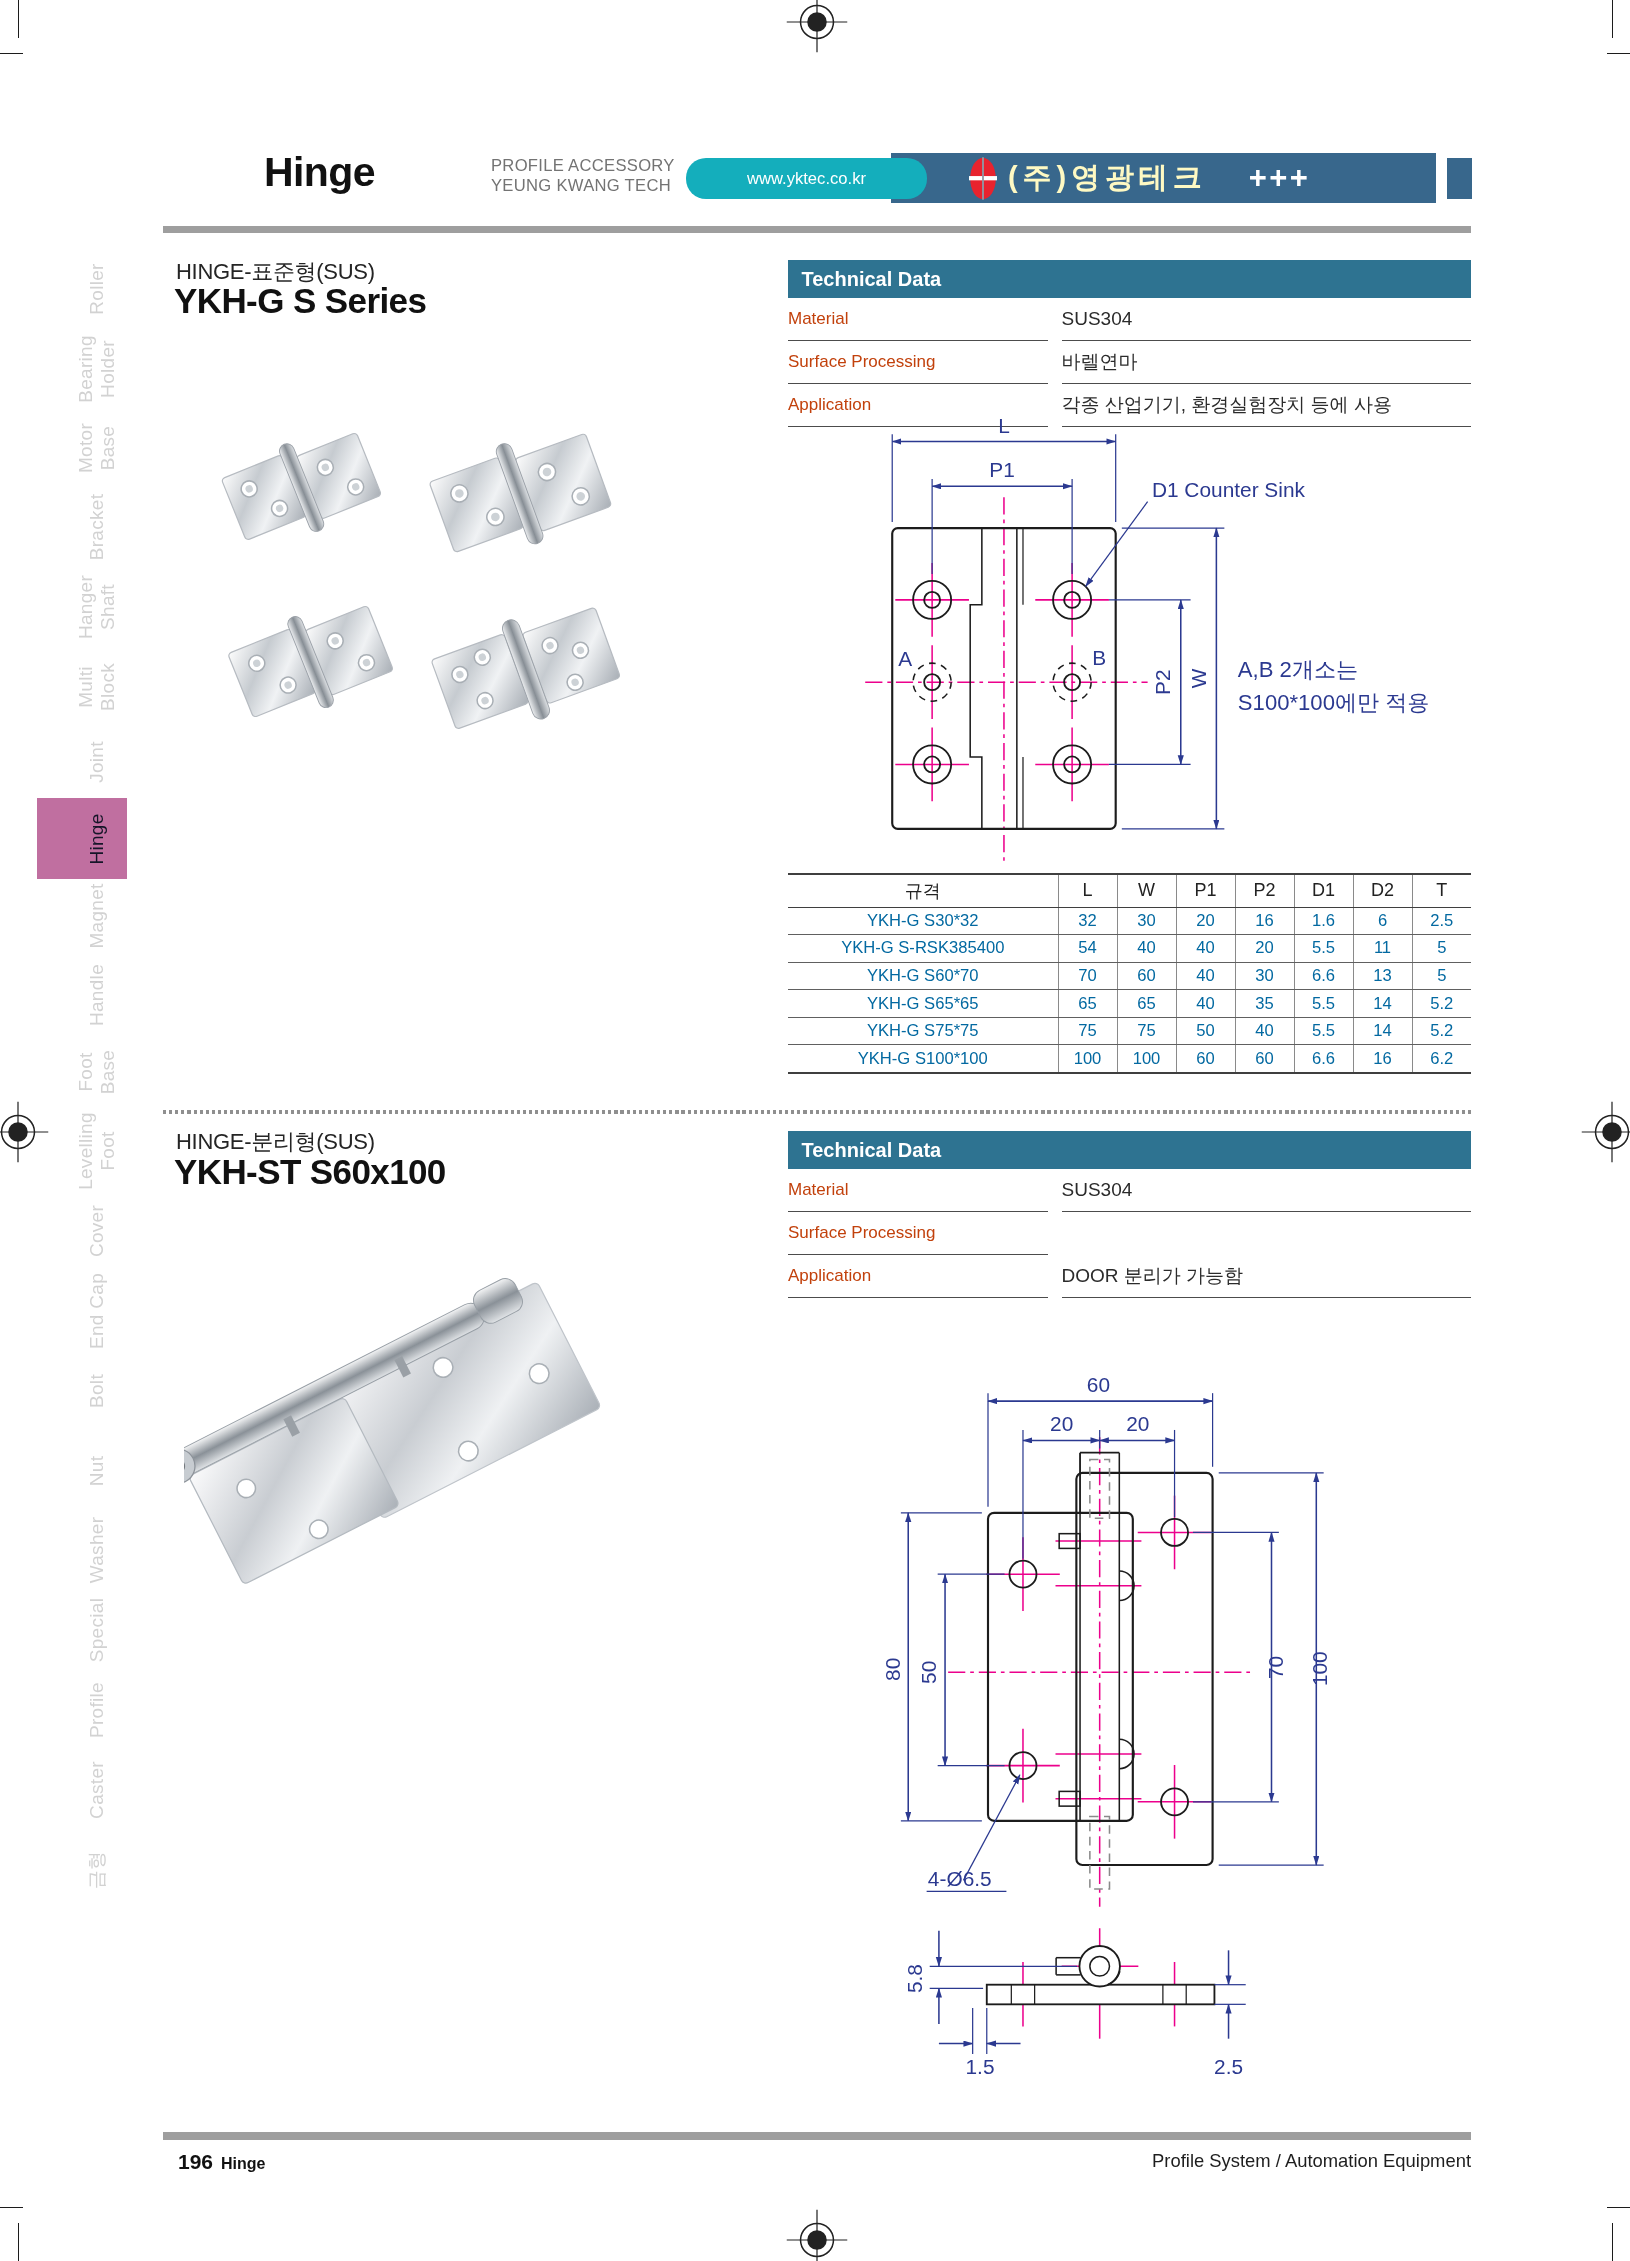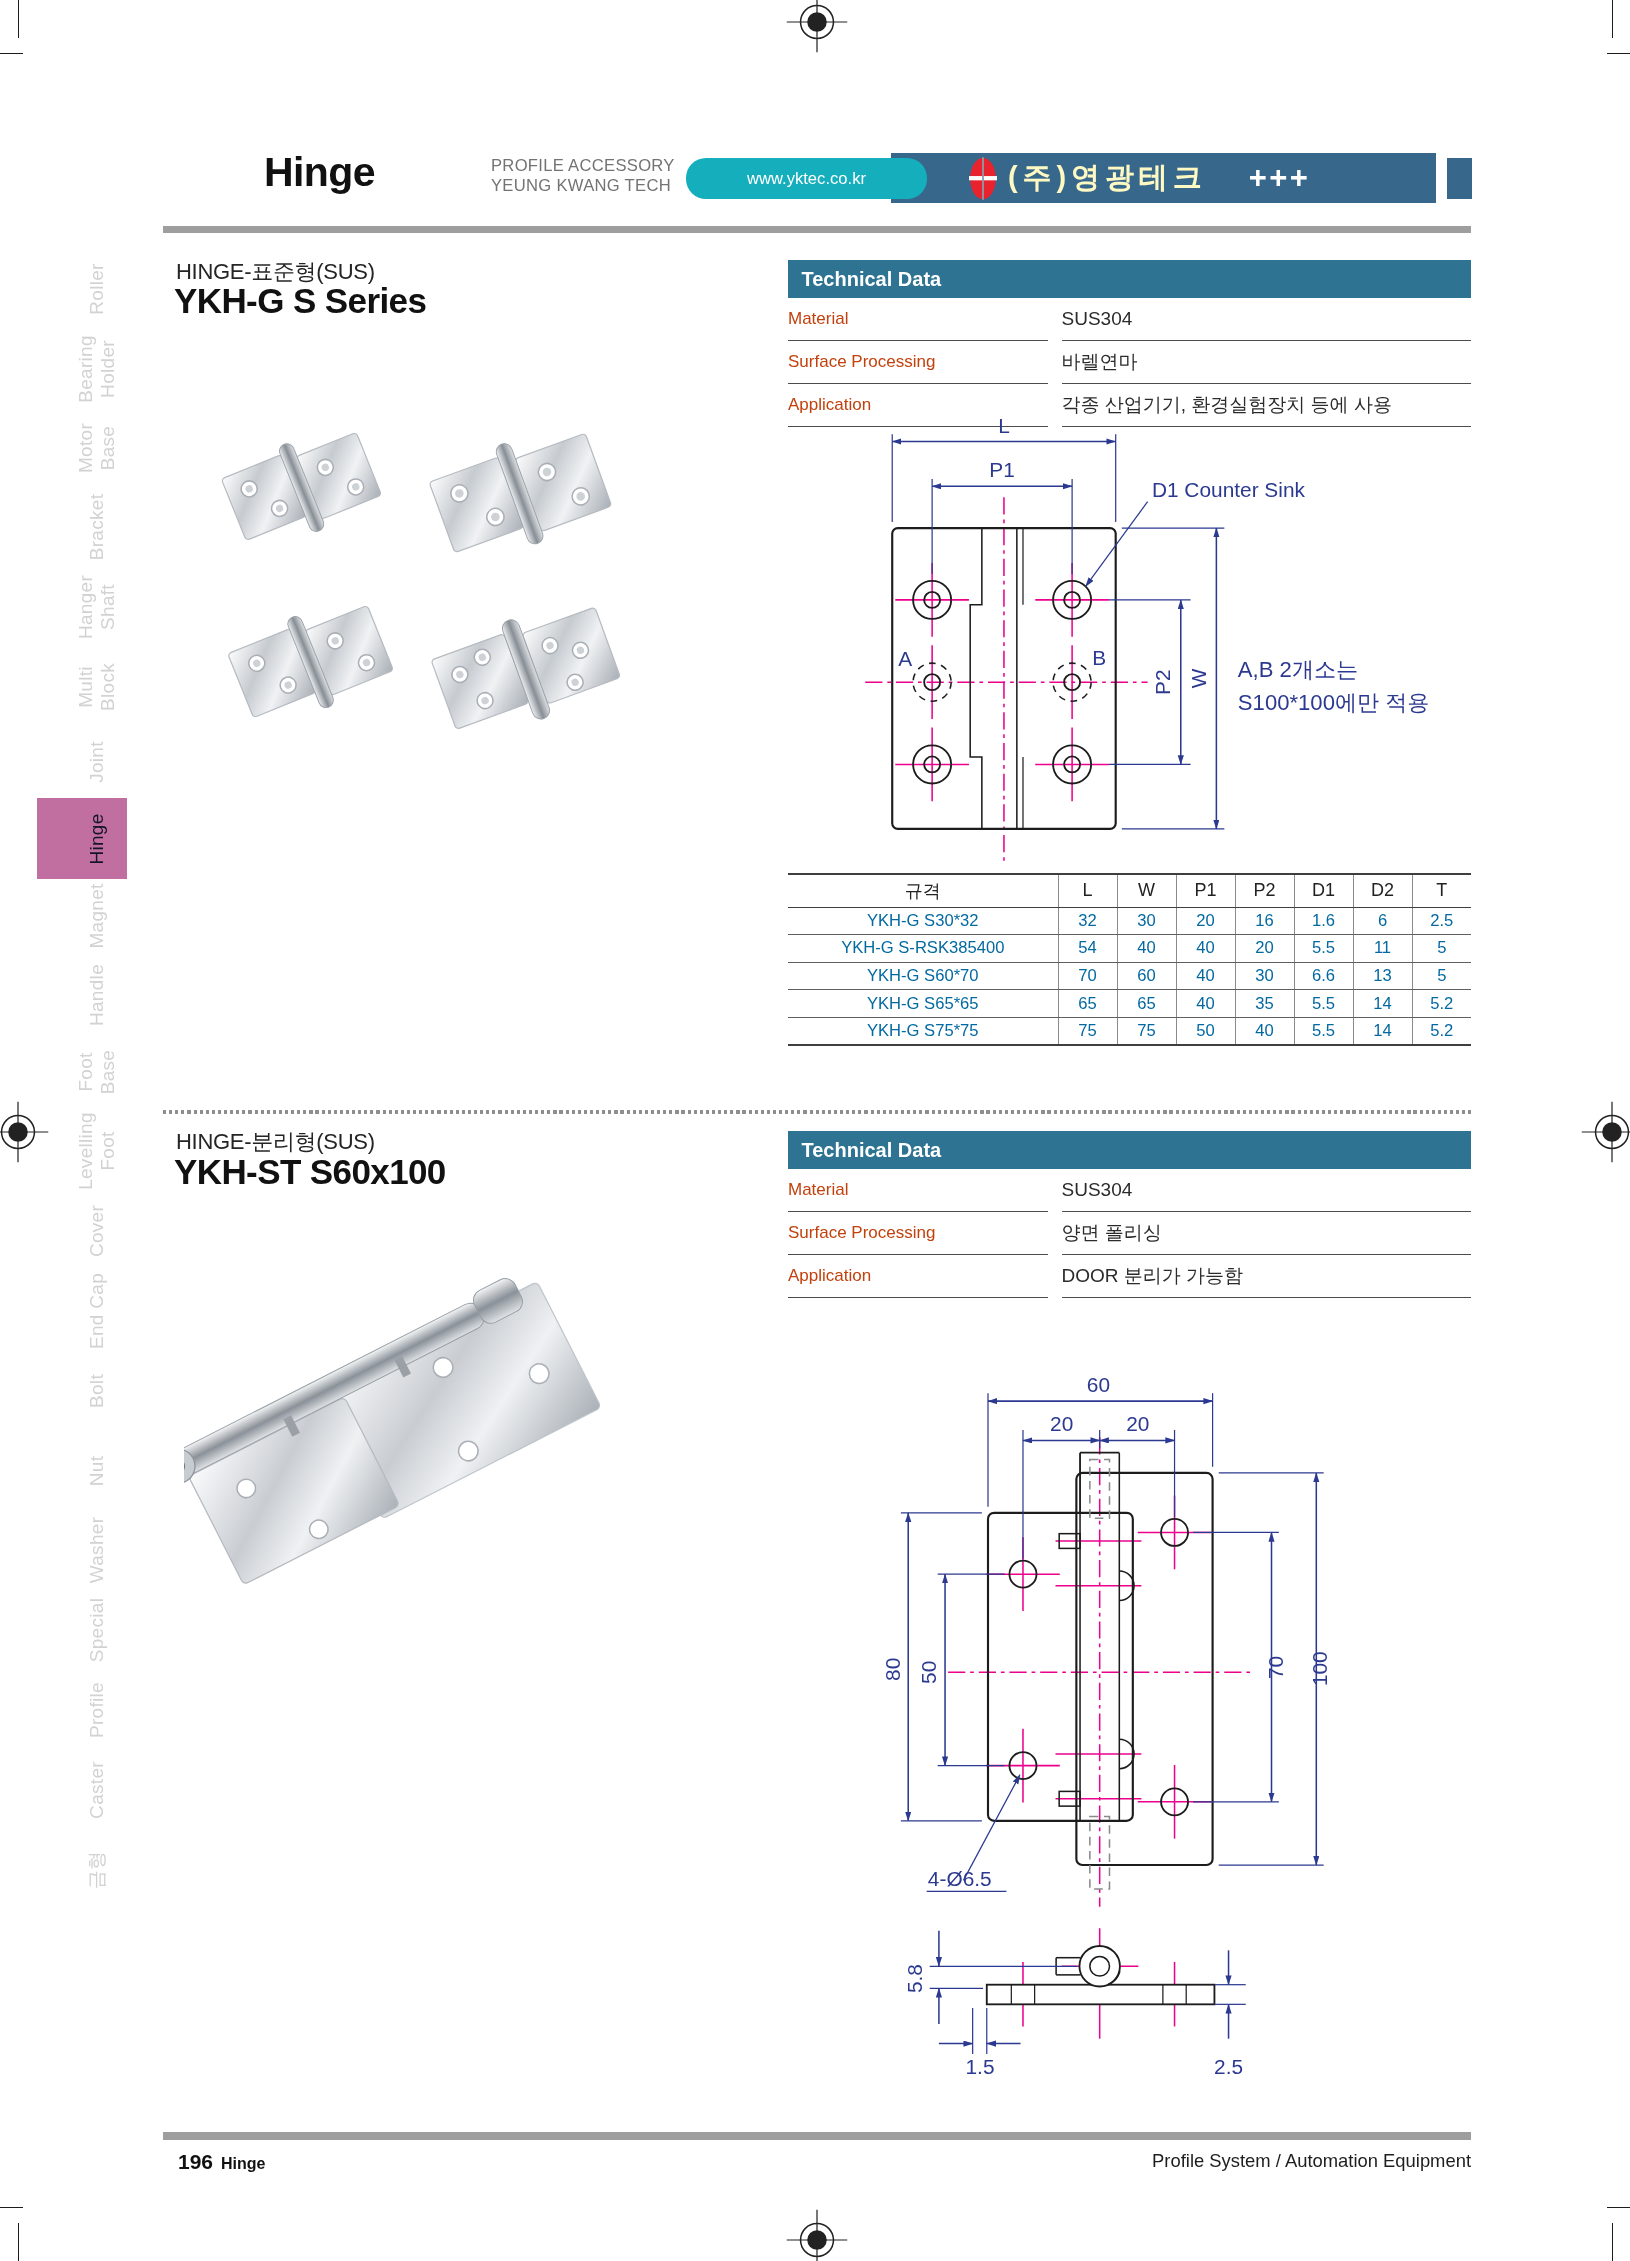--- a/index.html
+++ b/index.html
@@ -478,20 +478,30 @@
       <tr>
         <td>YKH-G S75*75</td>
           <td>75</td>
           <td>75</td>
           <td>50</td>
           <td>40</td>
           <td>5.5</td>
           <td>14</td>
           <td>5.2</td>
       </tr>
+      <tr>
+        <td>YKH-G S100*100</td>
+          <td>100</td>
+          <td>100</td>
+          <td>60</td>
+          <td>60</td>
+          <td>6.6</td>
+          <td>16</td>
+          <td>6.2</td>
+      </tr>
     </tbody>
   </table>
 
   <div class="dotted-div"></div>
 
   <div class="cat" style="top:1127px">HINGE-분리형(SUS)</div>
   <div class="big" style="top:1152px">YKH-ST S60x100</div>
 
   <svg class="abs" style="left:184px;top:1265px" width="442" height="332" viewBox="0 0 720 540">
     <defs>
@@ -529,21 +539,20 @@
   <div class="td-wrap" style="top:1131px">
     <div class="td-head">Technical Data</div>
     <div class="td-row">
       <div class="td-label">Material</div>
         <div class="td-gap"></div>
       <div class="td-value">SUS304</div>
     </div>
     <div class="td-row">
       <div class="td-label">Surface Processing</div>
         <div class="td-gap"></div>
-      <div class="td-value">양면 폴리싱</div>
     </div>
     <div class="td-row">
       <div class="td-label">Application</div>
         <div class="td-gap"></div>
       <div class="td-value">DOOR 분리가 가능함</div>
     </div>
   </div>
 
   <svg class="abs" style="left:853px;top:1351px" width="540" height="728" viewBox="0 0 880 1185">
     <defs>

